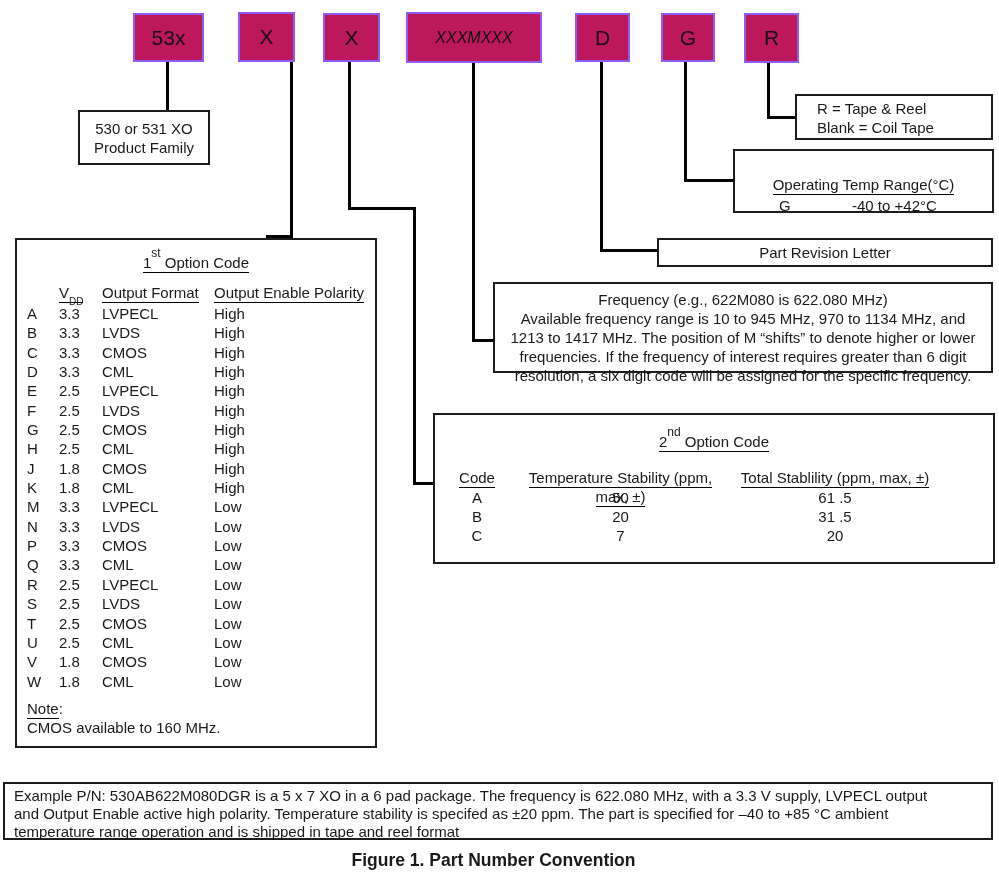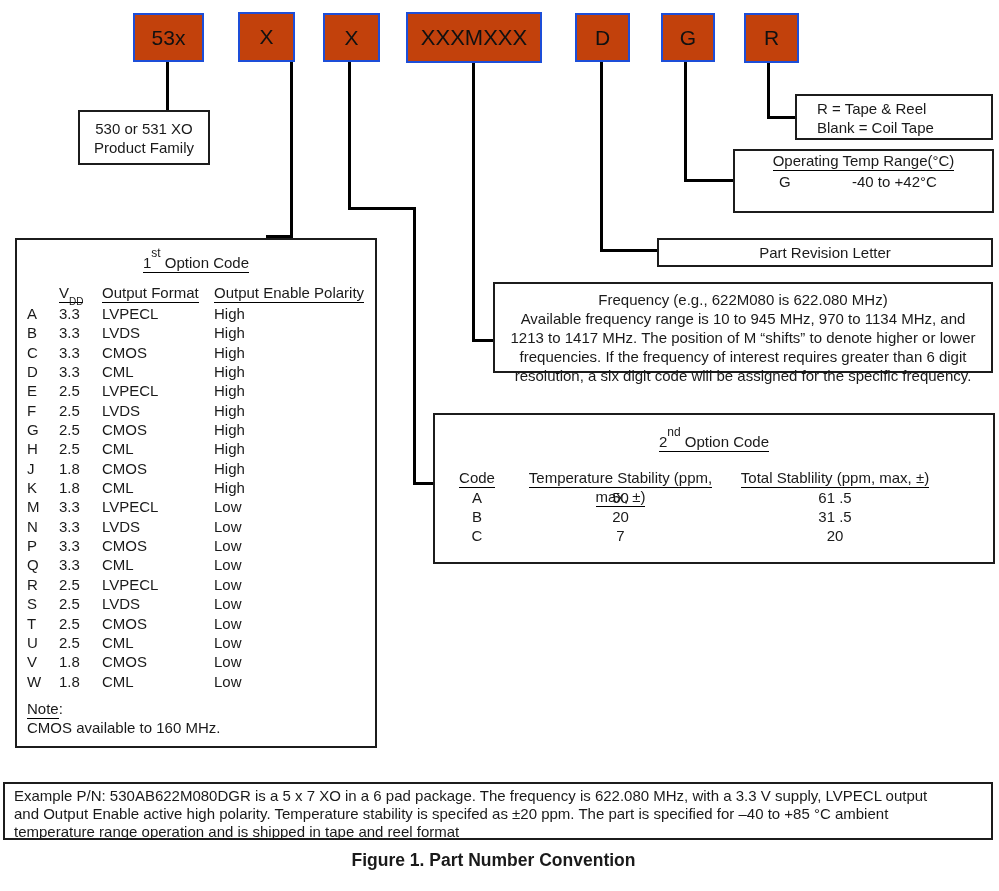--- a/index.html
+++ b/index.html
@@ -2,25 +2,25 @@
 <html><head>
 <meta charset="utf-8">
 <style>
   html,body{margin:0;padding:0;background:#ffffff;}
   body{font-family:"Liberation Sans", sans-serif; color:#1a1a1a;}
   #stage{position:relative;width:999px;height:891px;background:#ffffff;overflow:hidden;}
   .abs{position:absolute;}
   .line{position:absolute;background:#000;}
   
   .pboxes{position:absolute;inset:0;pointer-events:none;}
-  .pbox{position:absolute;background:#c2410c;border:2px solid #1d4ed8;display:flex;align-items:center;justify-content:center;font-size:21px;color:#111;box-sizing:border-box;}
+  .pbox{position:absolute;background:#be185d;border:2px solid #8b5cf6;display:flex;align-items:center;justify-content:center;font-size:21px;color:#111;box-sizing:border-box;}
   .pbox:nth-of-type(1){left:133px;top:13px;width:71px;height:49px;}
   .pbox:nth-of-type(2){left:238px;top:12px;width:57px;height:50px;}
   .pbox:nth-of-type(3){left:323px;top:13px;width:57px;height:49px;}
-  .pbox:nth-of-type(4){left:406px;top:12px;width:136px;height:51px;font-size:22px;}
+  .pbox:nth-of-type(4){left:406px;top:12px;width:136px;height:51px;font-size:16px;font-style:italic;}
   .pbox:nth-of-type(5){left:575px;top:13px;width:55px;height:49px;}
   .pbox:nth-of-type(6){left:661px;top:13px;width:54px;height:49px;}
   .pbox:nth-of-type(7){left:744px;top:13px;width:55px;height:50px;}
   
   .wbox{position:absolute;background:#fff;border:2px solid #1c1c1c;box-sizing:border-box;font-size:15px;line-height:19px;}
   .center{text-align:center;}
   .uh{border-bottom:1.6px solid #000;padding-bottom:1px;}
   sup.s{font-size:12px;position:relative;top:-0.45em;}
   sub.s{font-size:10px;position:relative;bottom:-0.25em;}
   
@@ -95,21 +95,21 @@
       <div class="pf-line">Product Family</div>
     </div>
 
   <div class="wbox" style="left:795px;top:94px;width:198px;height:46px;padding:3px 0 0 20px;">
 
   <div class="tr-line">R = Tape &amp; Reel</div>
       <div class="tr-line">Blank = Coil Tape</div>
     </div>
 
   <div class="wbox" style="left:733px;top:149px;width:261px;height:64px;">
-    <div class="center" style="padding-top:0;">
+    <div class="center" style="padding-top:24px;">
       <span class="uh">Operating Temp Range(°C)</span>
     </div>
     <div style="position:relative;height:19px;margin-top:2px;">
       <span class="abs" style="left:44px;">G</span>
       <span class="abs" style="left:117px;">-40 to +42°C</span>
     </div>
   </div>
 
   <div class="wbox center" style="left:657px;top:238px;width:336px;height:29px;line-height:26px;">
     <span>Part Revision Letter</span>

